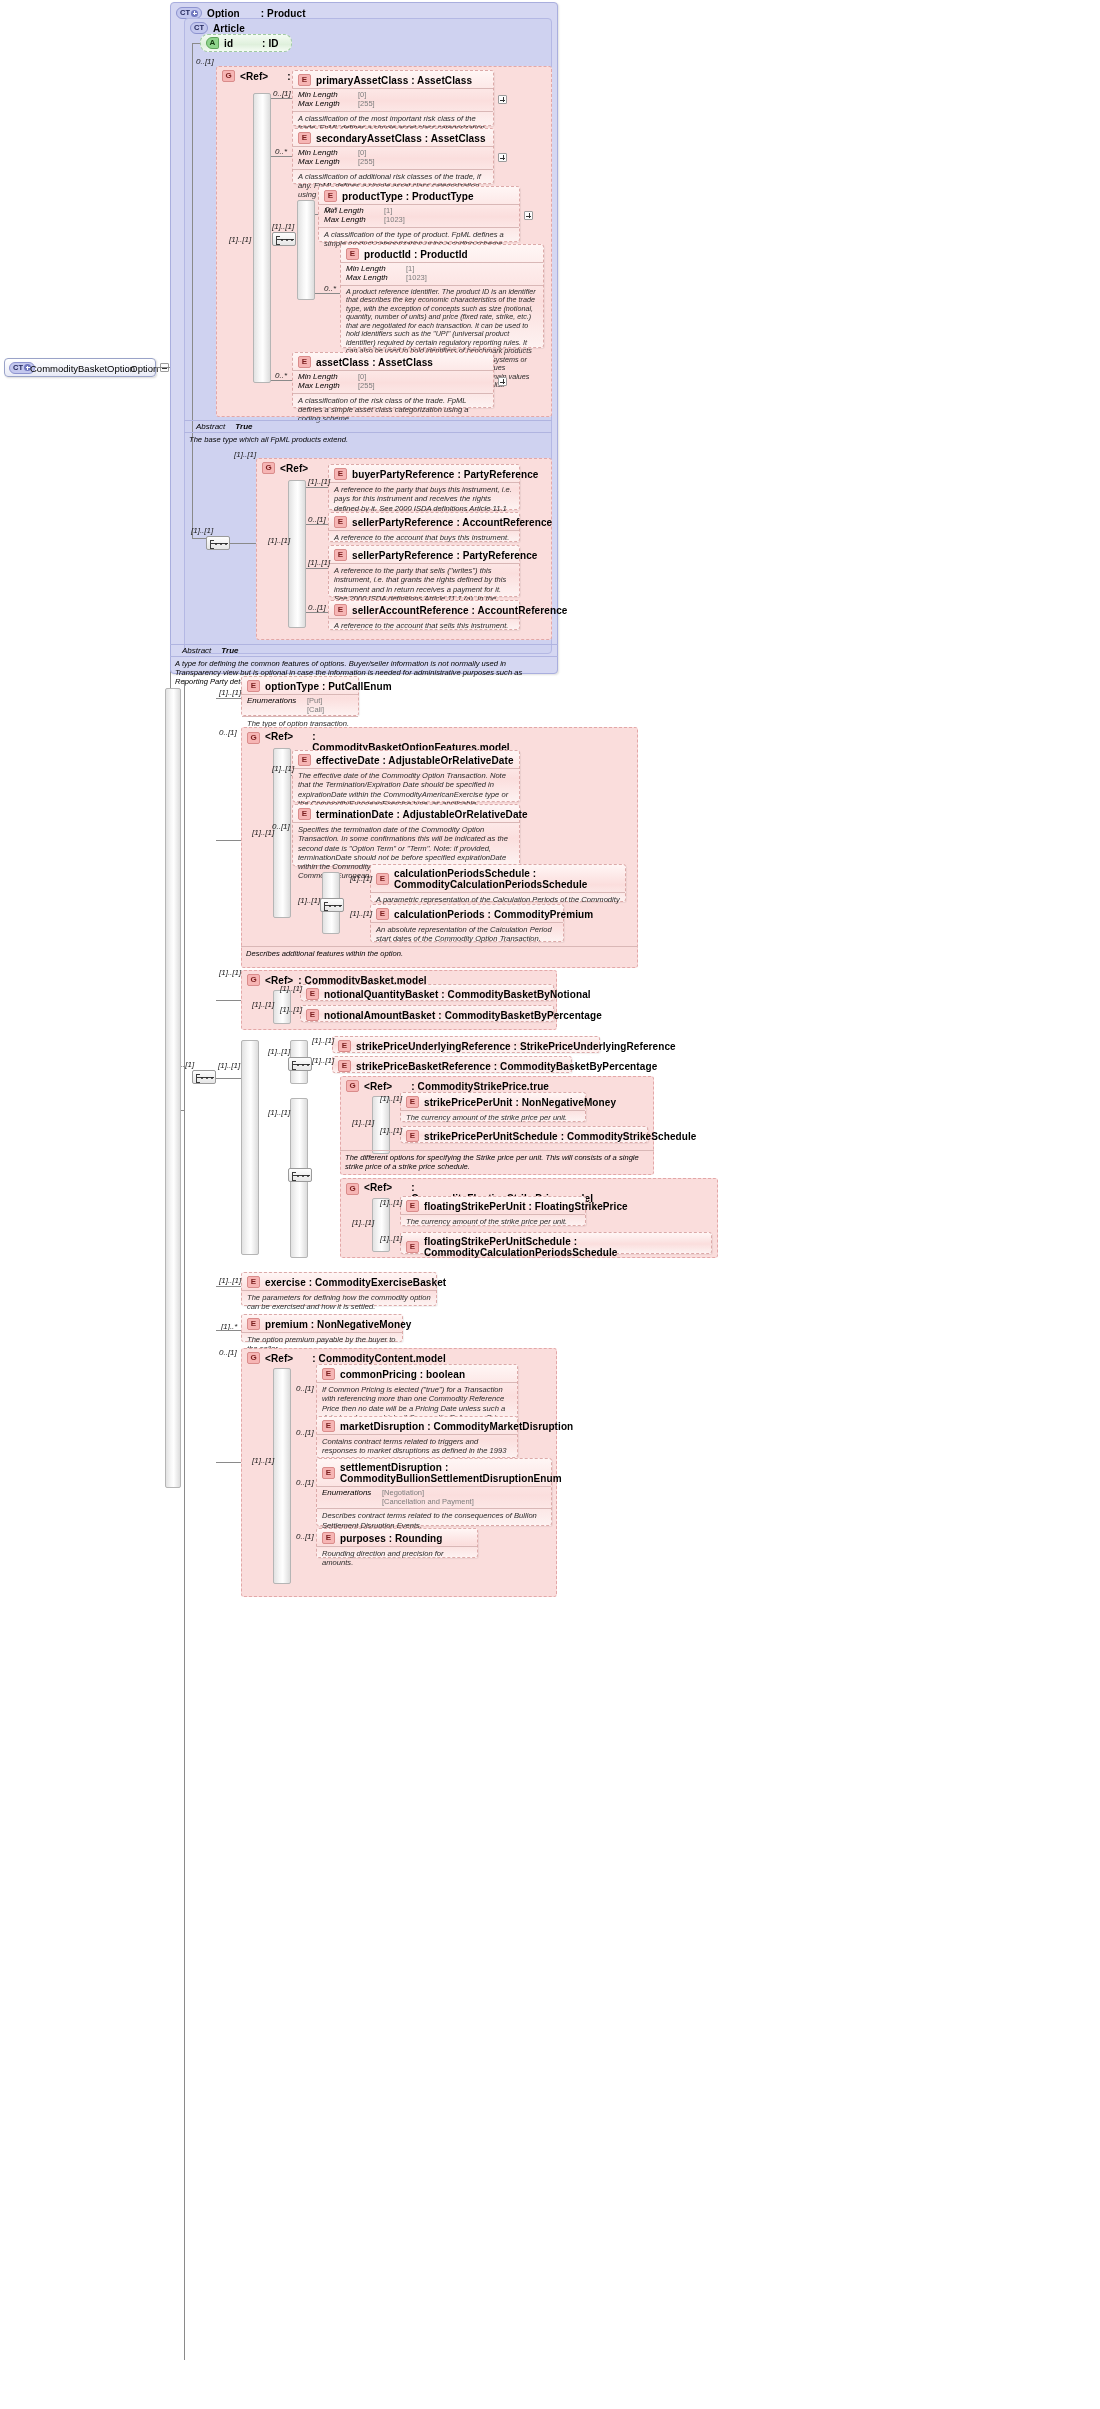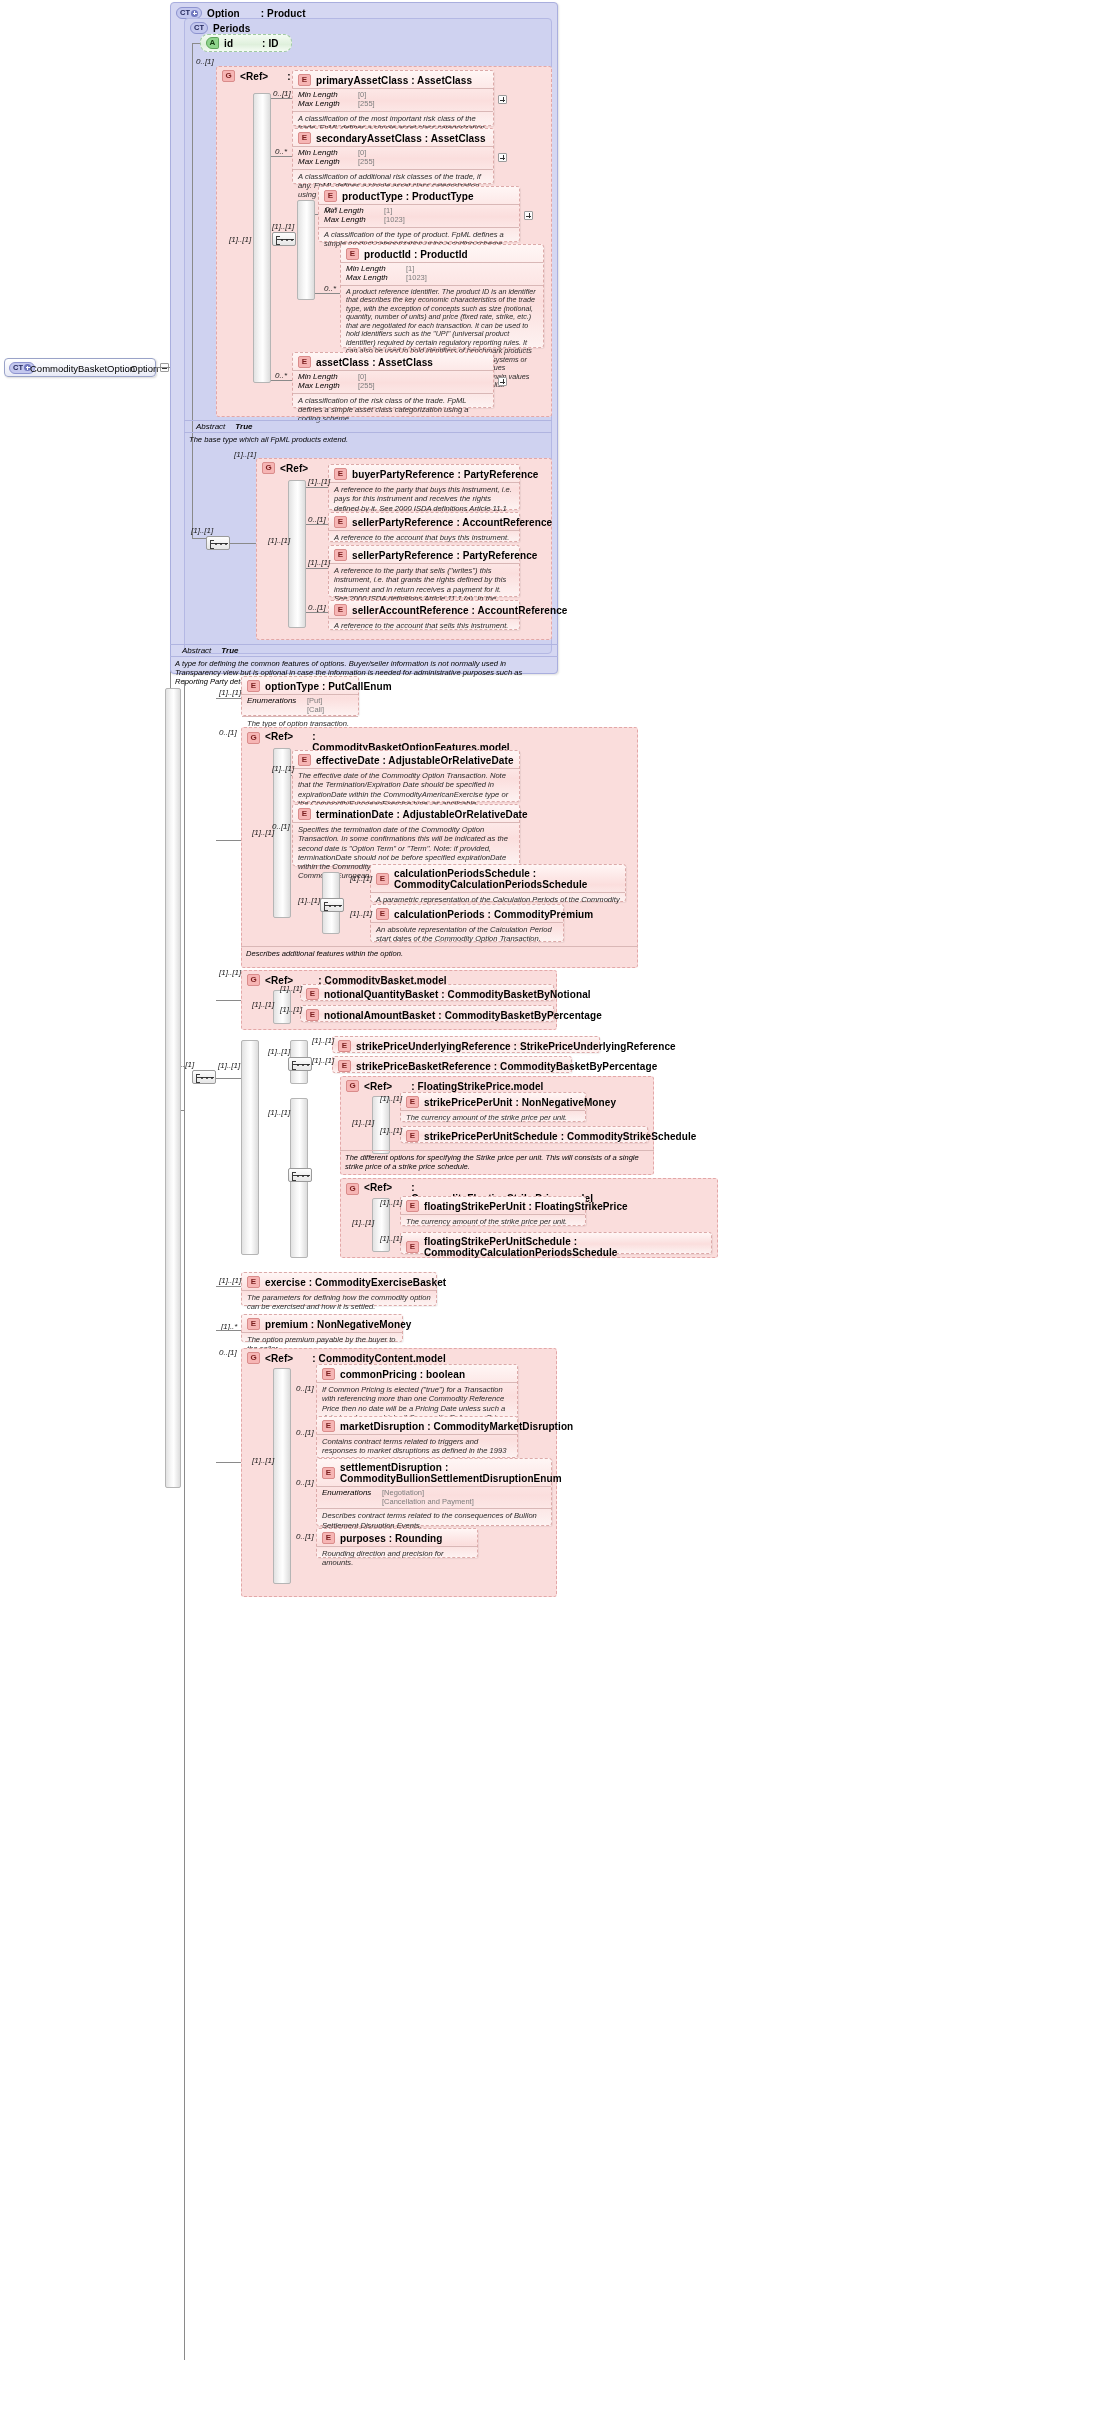--- a/index.html
+++ b/index.html
@@ -166,21 +166,21 @@
     <span class="nm">Option</span>
     <span class="nm ty" style="margin-left:16px;">: Product</span>
   </div>
 </div>
 
 <div class="ct-inner abs" style="left:184px; top:18px; width:368px; height:636px;">
   <div class="nhdr" style="padding-top:3px;">
     <span class="badge ct">
         <span>CT</span>
       </span>
-    <span class="nm">Periods</span>
+    <span class="nm">Article</span>
   </div>
 </div>
 
 <div class="a-box abs" style="left:200px; top:34px; width:92px; height:18px;">
   <div class="nhdr" style="padding-top:2px;">
     <span class="badge a">
         <span>A</span>
       </span>
     <span class="nm">id</span>
     <span class="nm" style="margin-left:24px;">: ID</span>
@@ -519,21 +519,21 @@
   <div class="foottext">Describes additional features within the option.</div>
 </div>
 
 <span class="card" style="left:219px; top:968px;">[1]..[1]</span>
 <div class="g-box abs" style="left:241px; top:970px; width:316px; height:60px;">
   <div class="nhdr" style="padding-top:3px;">
     <span class="badge g">
         <span>G</span>
       </span>
     <span class="nm">&lt;Ref&gt;</span>
-    <span class="nm ty" style="margin-left:20px;">: CommodityBasket.model</span>
+    <span class="nm ty" style="margin-left:0;">: CommodityBasket.model</span>
   </div>
 </div>
 <div class="vbar abs" style="left:273px; top:990px; width:18px; height:34px;"></div>
 <span class="card" style="left:252px; top:1000px;">[1]..[1]</span>
 <div class="hl" style="left:216px; top:1000px; width:25px;"></div>
 
 <div class="e-box abs" style="left:300px; top:984px; width:254px; height:17px;">
   <div class="nhdr">
       <span class="badge e">
         <span>E</span>
@@ -596,21 +596,21 @@
     </div>
 </div>
 <span class="card" style="left:268px; top:1108px;">[1]..[1]</span>
 
 <div class="g-box abs" style="left:340px; top:1076px; width:314px; height:99px;">
   <div class="nhdr" style="padding-top:3px;">
     <span class="badge g">
         <span>G</span>
       </span>
     <span class="nm">&lt;Ref&gt;</span>
-    <span class="nm ty" style="margin-left:14px;">: FloatingStrikePrice.model</span>
+    <span class="nm ty" style="margin-left:14px;">: CommodityStrikePrice.true</span>
   </div>
 </div>
 <div class="vbar abs" style="left:372px; top:1096px; width:18px; height:58px;"></div>
 <span class="card" style="left:352px; top:1118px;">[1]..[1]</span>
 
 <div class="e-box abs" style="left:400px; top:1092px; width:186px; height:30px;">
   <div class="nhdr">
       <span class="badge e">
         <span>E</span>
       </span>

